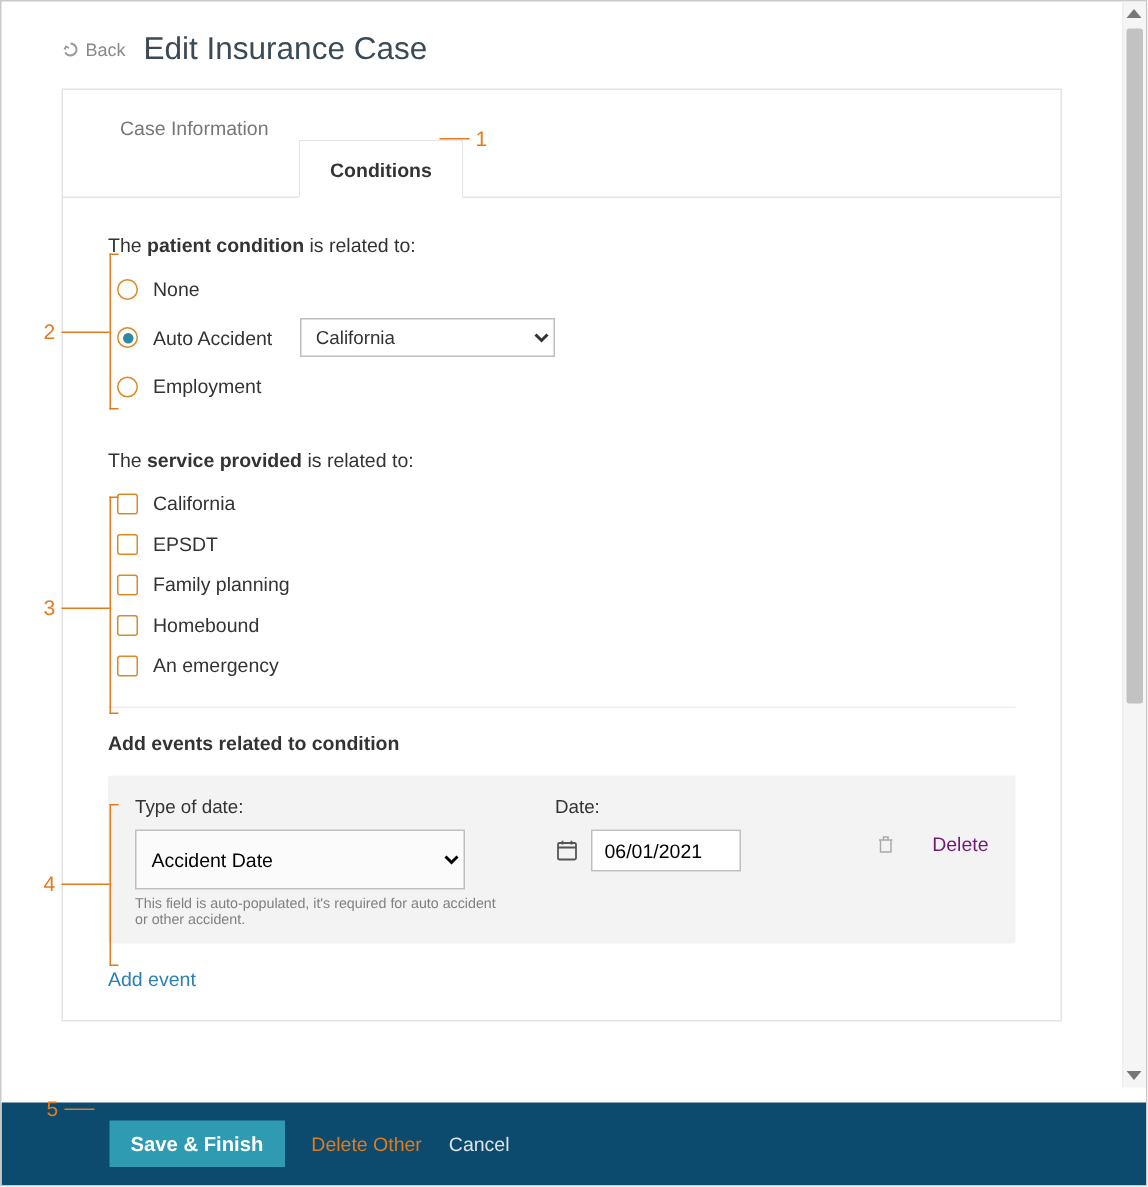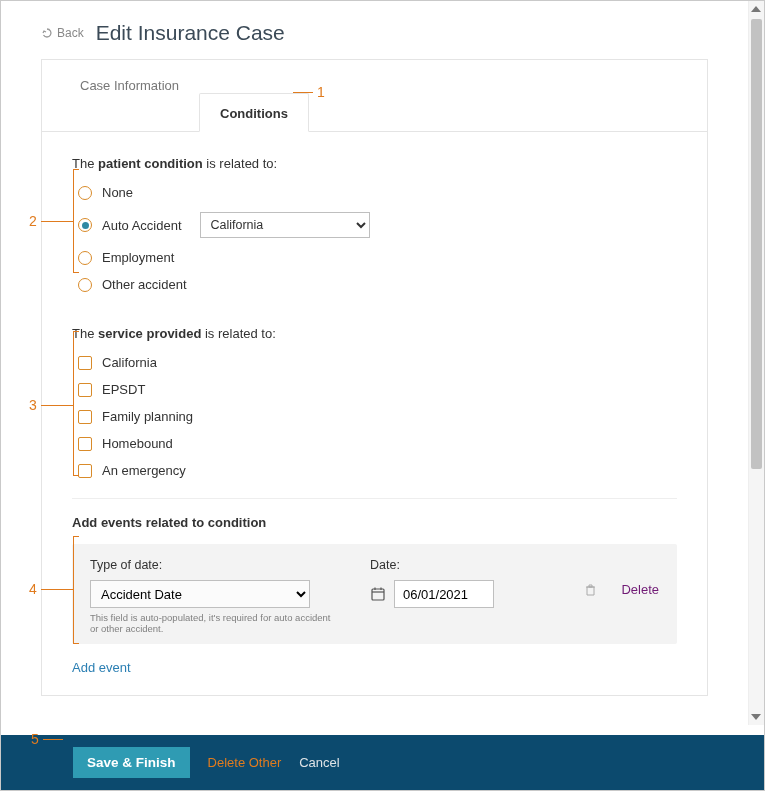--- a/index.html
+++ b/index.html
@@ -134,21 +134,21 @@
     border-radius: 2px;
   }
   .event-cols {
     display: flex; gap: 30px; align-items: flex-start;
   }
   .col-type { flex: 0 0 250px; }
   .col-date { flex: 0 0 180px; }
   .col-del  { flex: 1; display: flex; justify-content: flex-end; align-items: center; padding-top: 24px; gap: 24px; color: #701a75; font-size: 13px; }
   .field-label { font-size: 12.5px; color: #333; margin-bottom: 8px; display: block; }
   .type-select {
-    width: 220px; height: 28px; border: 1px solid #bfbfbf; background: #fbfbfb;
+    width: 220px; height: 40px; border: 1px solid #bfbfbf; background: #fbfbfb;
     font-size: 13px; padding: 2px 6px; appearance: auto;
   }
   .date-row { display: flex; align-items: center; gap: 8px; }
   .date-input {
     width: 100px; height: 28px; border: 1px solid #bfbfbf; background: #fff;
     font-size: 13px; padding: 2px 8px;
   }
   .hint {
     font-size: 9.5px; color: #808080; margin-top: 4px;
   }
@@ -238,24 +238,20 @@
               <span class="dot"></span>
             </span>
           <span class="radio-label">Auto Accident</span>
           <select class="select">
             <option>California</option>
           </select>
         </div>
         <div class="radio-row">
           <span class="radio unchecked"></span>
           <span class="radio-label">Employment</span>
-        </div>
-        <div class="radio-row">
-          <span class="radio unchecked"></span>
-          <span class="radio-label">Other accident</span>
         </div>
 
         <div style="height:22px"></div>
 
         
         <p class="section-label">
           <span>The </span><b>service provided</b><span> is related to:</span>
         </p>
 
         <div class="check-row">

